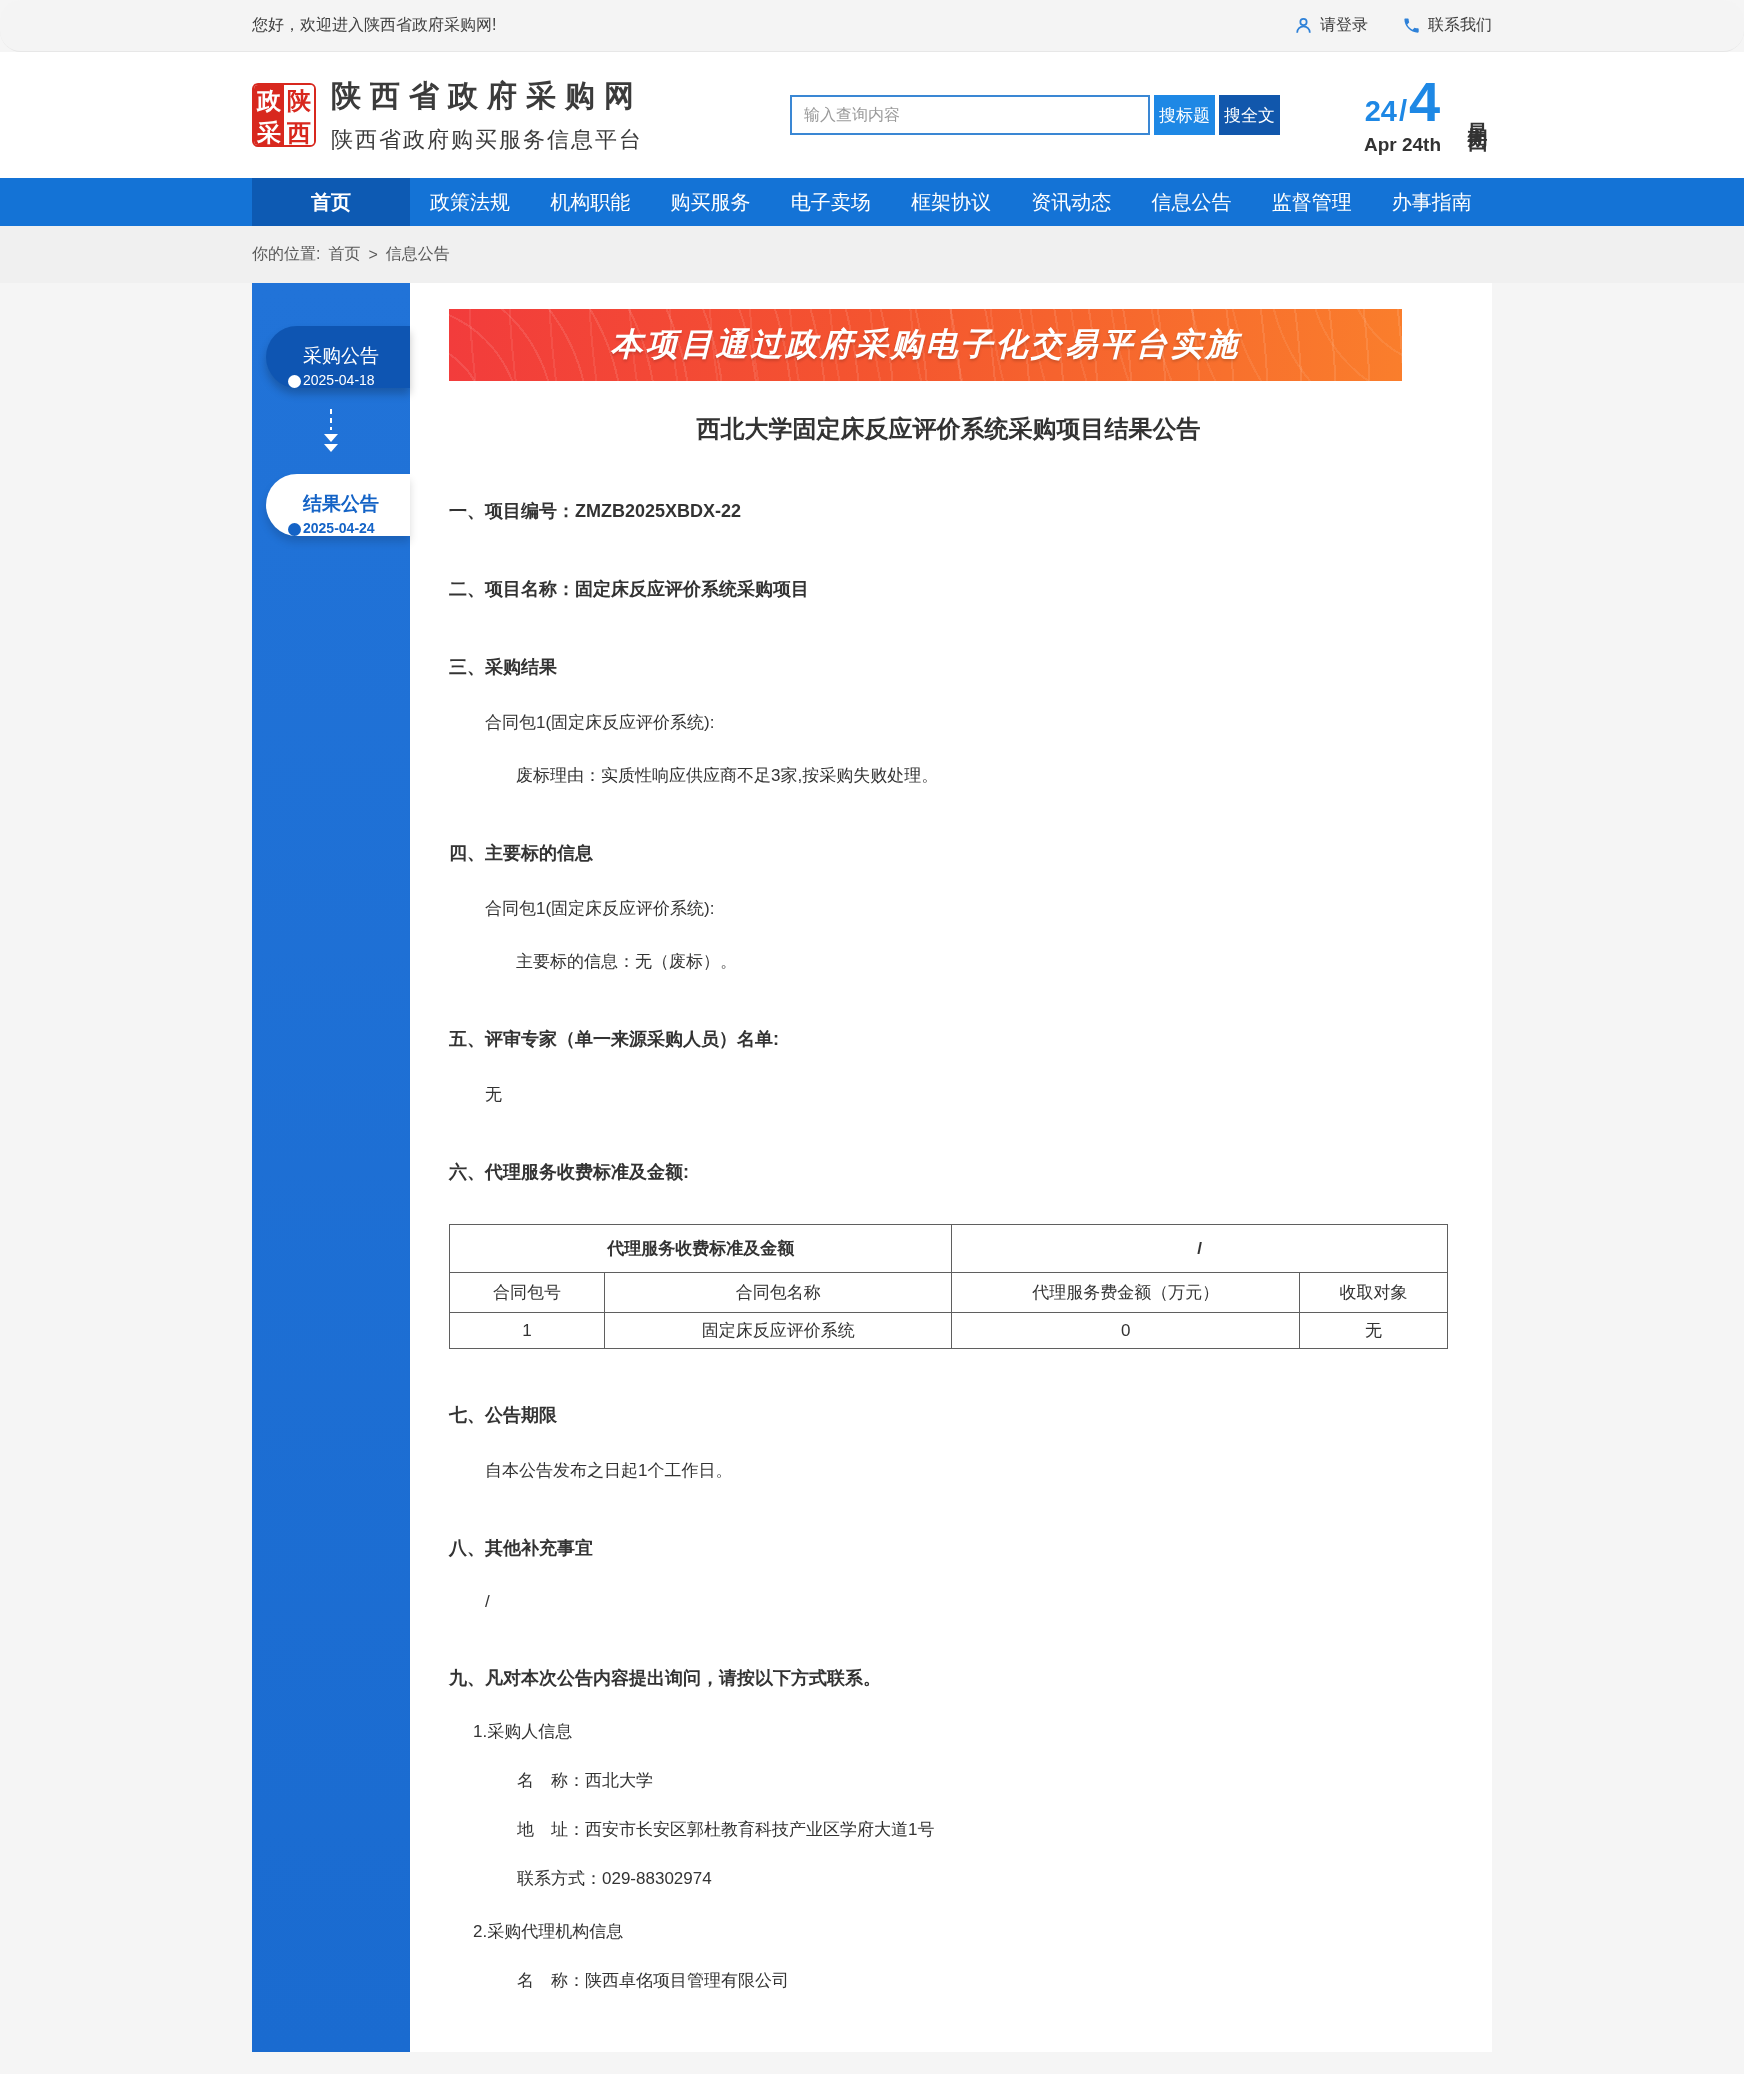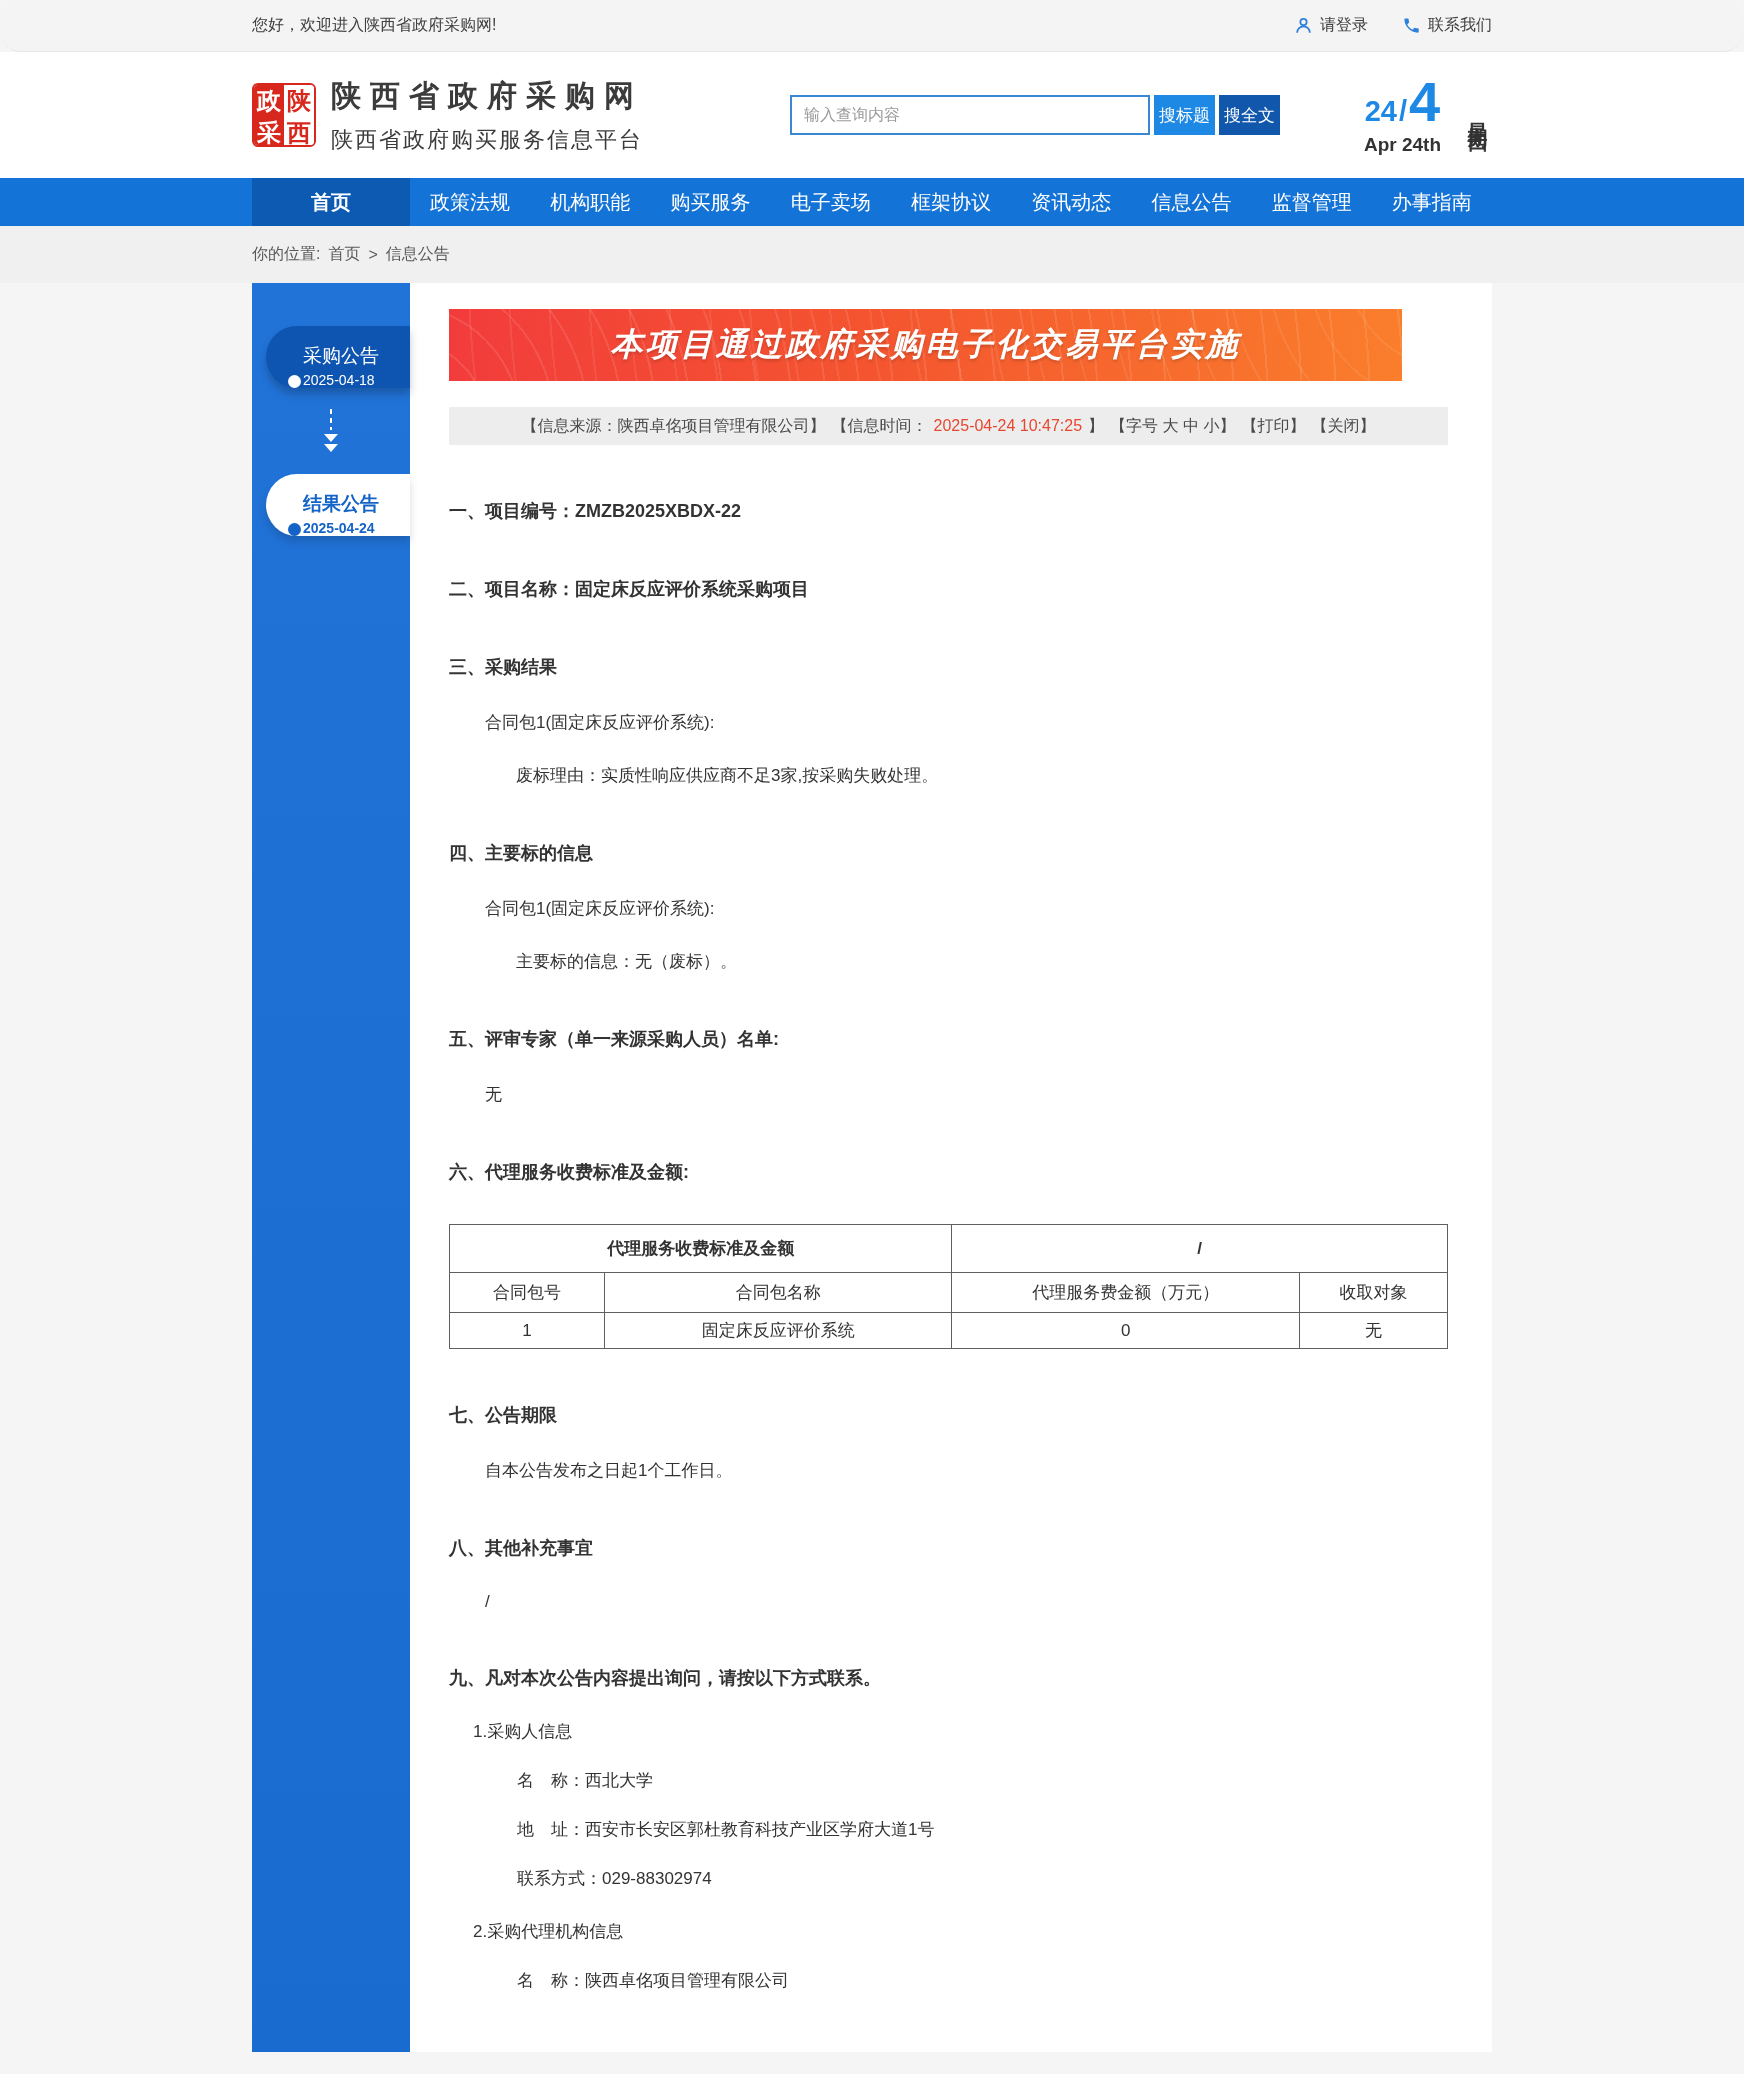--- a/index.html
+++ b/index.html
@@ -193,30 +193,22 @@
           <div class="p-label" data-interactable="false">结果公告</div>
           <div class="p-date" data-interactable="false">2025-04-24</div>
         </span>
       </div>
     </div>
 
     <div class="card" data-interactable="false">
       <div class="banner" data-interactable="false">
         <span data-interactable="false">本项目通过政府采购电子化交易平台实施</span>
       </div>
-
-      <div class="meta" data-interactable="false">
-        <span data-interactable="false">【信息来源：陕西卓佲项目管理有限公司】</span>
-        <span data-interactable="false">【信息时间：</span>
-        <span class="red" data-interactable="false">2025-04-24 10:47:25</span>
-        <span data-interactable="false">】</span>
-        <span data-interactable="true">【字号 大 中 小】</span>
-        <span data-interactable="true">【打印】</span>
-        <span data-interactable="true">【关闭】</span>
-      </div>
+      <div class="art-title" data-interactable="false">西北大学固定床反应评价系统采购项目结果公告</div>
+
 
       <div class="sec-h" data-interactable="false">一、项目编号：ZMZB2025XBDX-22</div>
       <div class="sec-h" data-interactable="false">二、项目名称：固定床反应评价系统采购项目</div>
 
       <div class="sec-h" data-interactable="false">三、采购结果</div>
       <div class="p1" data-interactable="false">合同包1(固定床反应评价系统):</div>
       <div class="p2" data-interactable="false">废标理由：实质性响应供应商不足3家,按采购失败处理。</div>
 
       <div class="sec-h" data-interactable="false">四、主要标的信息</div>
       <div class="p1" data-interactable="false">合同包1(固定床反应评价系统):</div>

